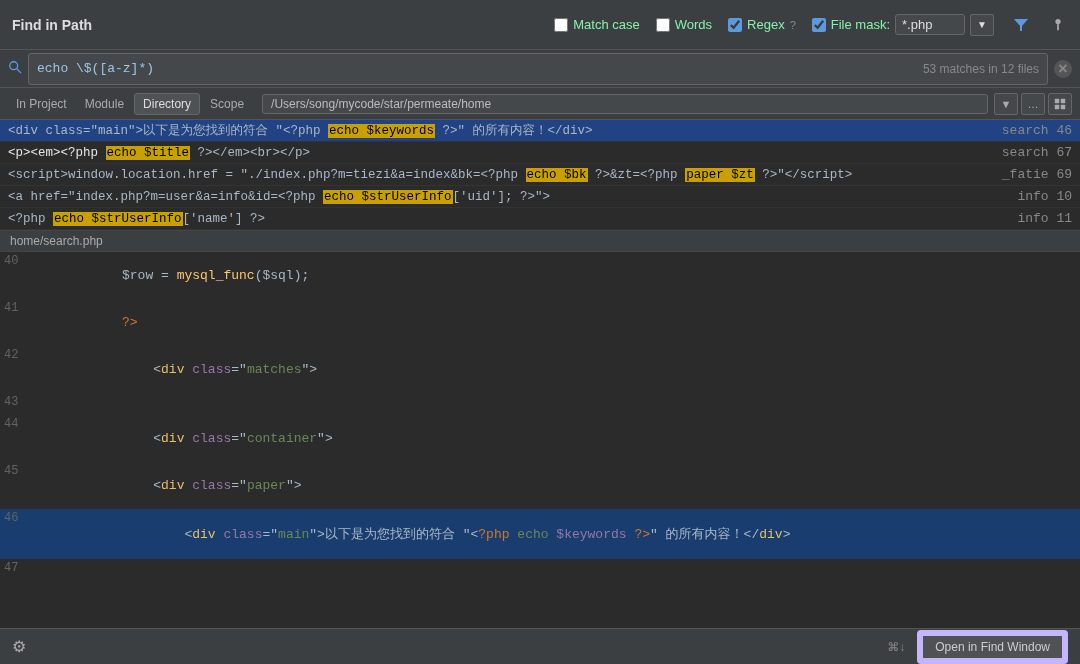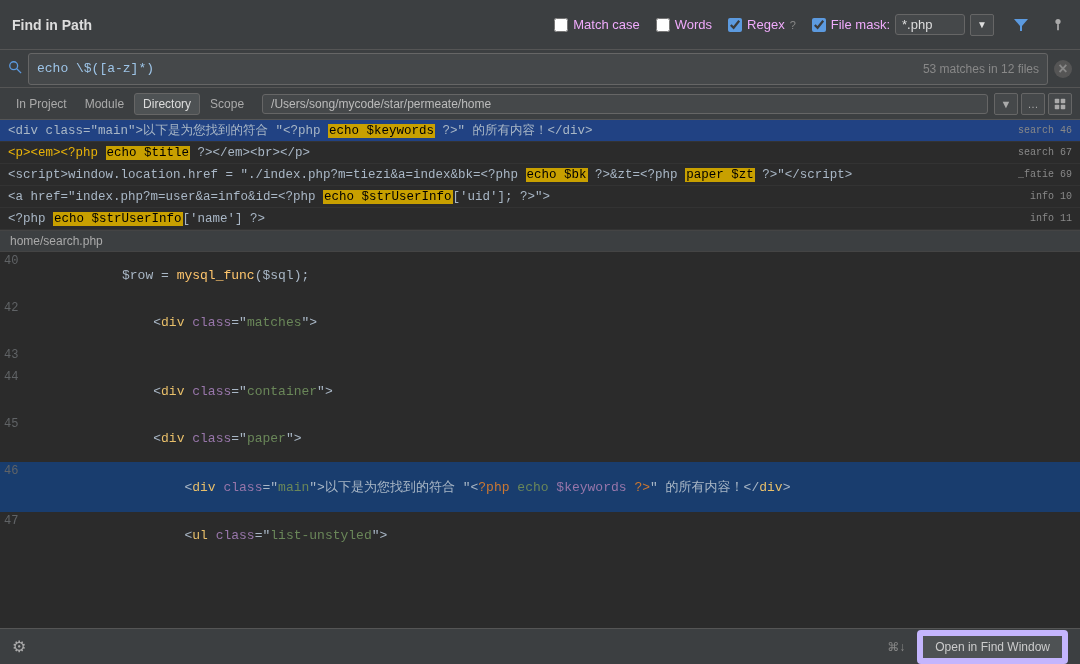--- a/index.html
+++ b/index.html
@@ -34,21 +34,21 @@
       display: flex;
       align-items: center;
       gap: 5px;
       color: #bbb;
       font-size: 13px;
     }
     .toolbar-option input[type=checkbox] {
       accent-color: #5c9adf;
       width: 14px; height: 14px;
     }
-    .toolbar-option .label { color: #f0abfc; }
+    .toolbar-option .label { color: #86efac; }
     .toolbar-option .hint {
       color: #888;
       font-size: 11px;
     }
     .file-mask-input {
       background: #45484a;
       border: 1px solid #666;
       color: #ddd;
       padding: 2px 6px;
       border-radius: 3px;
@@ -189,21 +189,21 @@
       white-space: nowrap;
       overflow: hidden;
       border-bottom: 1px solid #333;
       cursor: pointer;
       min-height: 22px;
     }
     .result-row.selected { background: #214283; }
     .result-code { flex: 1; overflow: hidden; }
     .result-file {
       color: #888;
-      font-size: 10px;
+      font-size: 13px;
       white-space: nowrap;
     }
     .hl { background: #c8a000; color: #000; padding: 0 1px; border-radius: 0; }
 
     
     .file-label {
       background: #3c3f41;
       padding: 3px 10px;
       font-size: 12px;
       color: #aaa;
@@ -361,21 +361,21 @@
 
 <div class="results-list">
   <div class="result-row selected">
     <span class="result-code">
       <span style="color:#a9b7c6">&lt;div class="main"&gt;以下是为您找到的符合 "&lt;?php </span><span class="hl">echo $keywords</span><span style="color:#a9b7c6"> ?&gt;" 的所有内容！&lt;/div&gt;</span>
     </span>
     <span class="result-file">search 46</span>
   </div>
   <div class="result-row">
     <span class="result-code">
-      <span style="color:#eab308">&lt;p&gt;&lt;em&gt;&lt;?php </span><span class="hl">echo $title</span><span style="color:#a9b7c6"> ?&gt;&lt;/em&gt;&lt;br&gt;&lt;/p&gt;</span>
+      <span style="color:#e5e5e5">&lt;p&gt;&lt;em&gt;&lt;?php </span><span class="hl">echo $title</span><span style="color:#a9b7c6"> ?&gt;&lt;/em&gt;&lt;br&gt;&lt;/p&gt;</span>
     </span>
     <span class="result-file">search 67</span>
   </div>
   <div class="result-row">
     <span class="result-code">
       <span style="color:#a9b7c6">&lt;script&gt;window.location.href = "./index.php?m=tiezi&amp;a=index&amp;bk=&lt;?php </span><span class="hl">echo $bk</span><span style="color:#a9b7c6"> ?&gt;&amp;zt=&lt;?php </span><span class="hl">paper $zt</span><span style="color:#a9b7c6"> ?&gt;"&lt;/script&gt;</span>
     </span>
     <span class="result-file">_fatie 69</span>
   </div>
   <div class="result-row">
@@ -397,20 +397,27 @@
 <div class="code-editor" style="position:relative;">
 
   <div class="code-line">
     <div class="left-bar"></div>
     <div class="line-num">40</div>
     <div class="line-content">
       <span style="color:#a9b7c6">    $row = </span><span style="color:#ffc66d">mysql_func</span><span style="color:#a9b7c6">($sql);</span>
     </div>
   </div>
 
+  <div class="code-line">
+    <div class="left-bar"></div>
+    <div class="line-num">41</div>
+    <div class="line-content">
+      <span style="color:#cc7832">    ?&gt;</span>
+    </div>
+  </div>
 
   <div class="code-line">
     <div class="left-bar blue"></div>
     <div class="line-num">42</div>
     <div class="line-content">
       <span style="color:#a9b7c6">        &lt;</span><span style="color:#e8bf6a">div</span><span style="color:#a9b7c6"> </span><span style="color:#9876aa">class</span><span style="color:#a9b7c6">="</span><span style="color:#6a8759">matches</span><span style="color:#a9b7c6">"&gt;</span>
     </div>
   </div>
 
   <div class="code-line">

